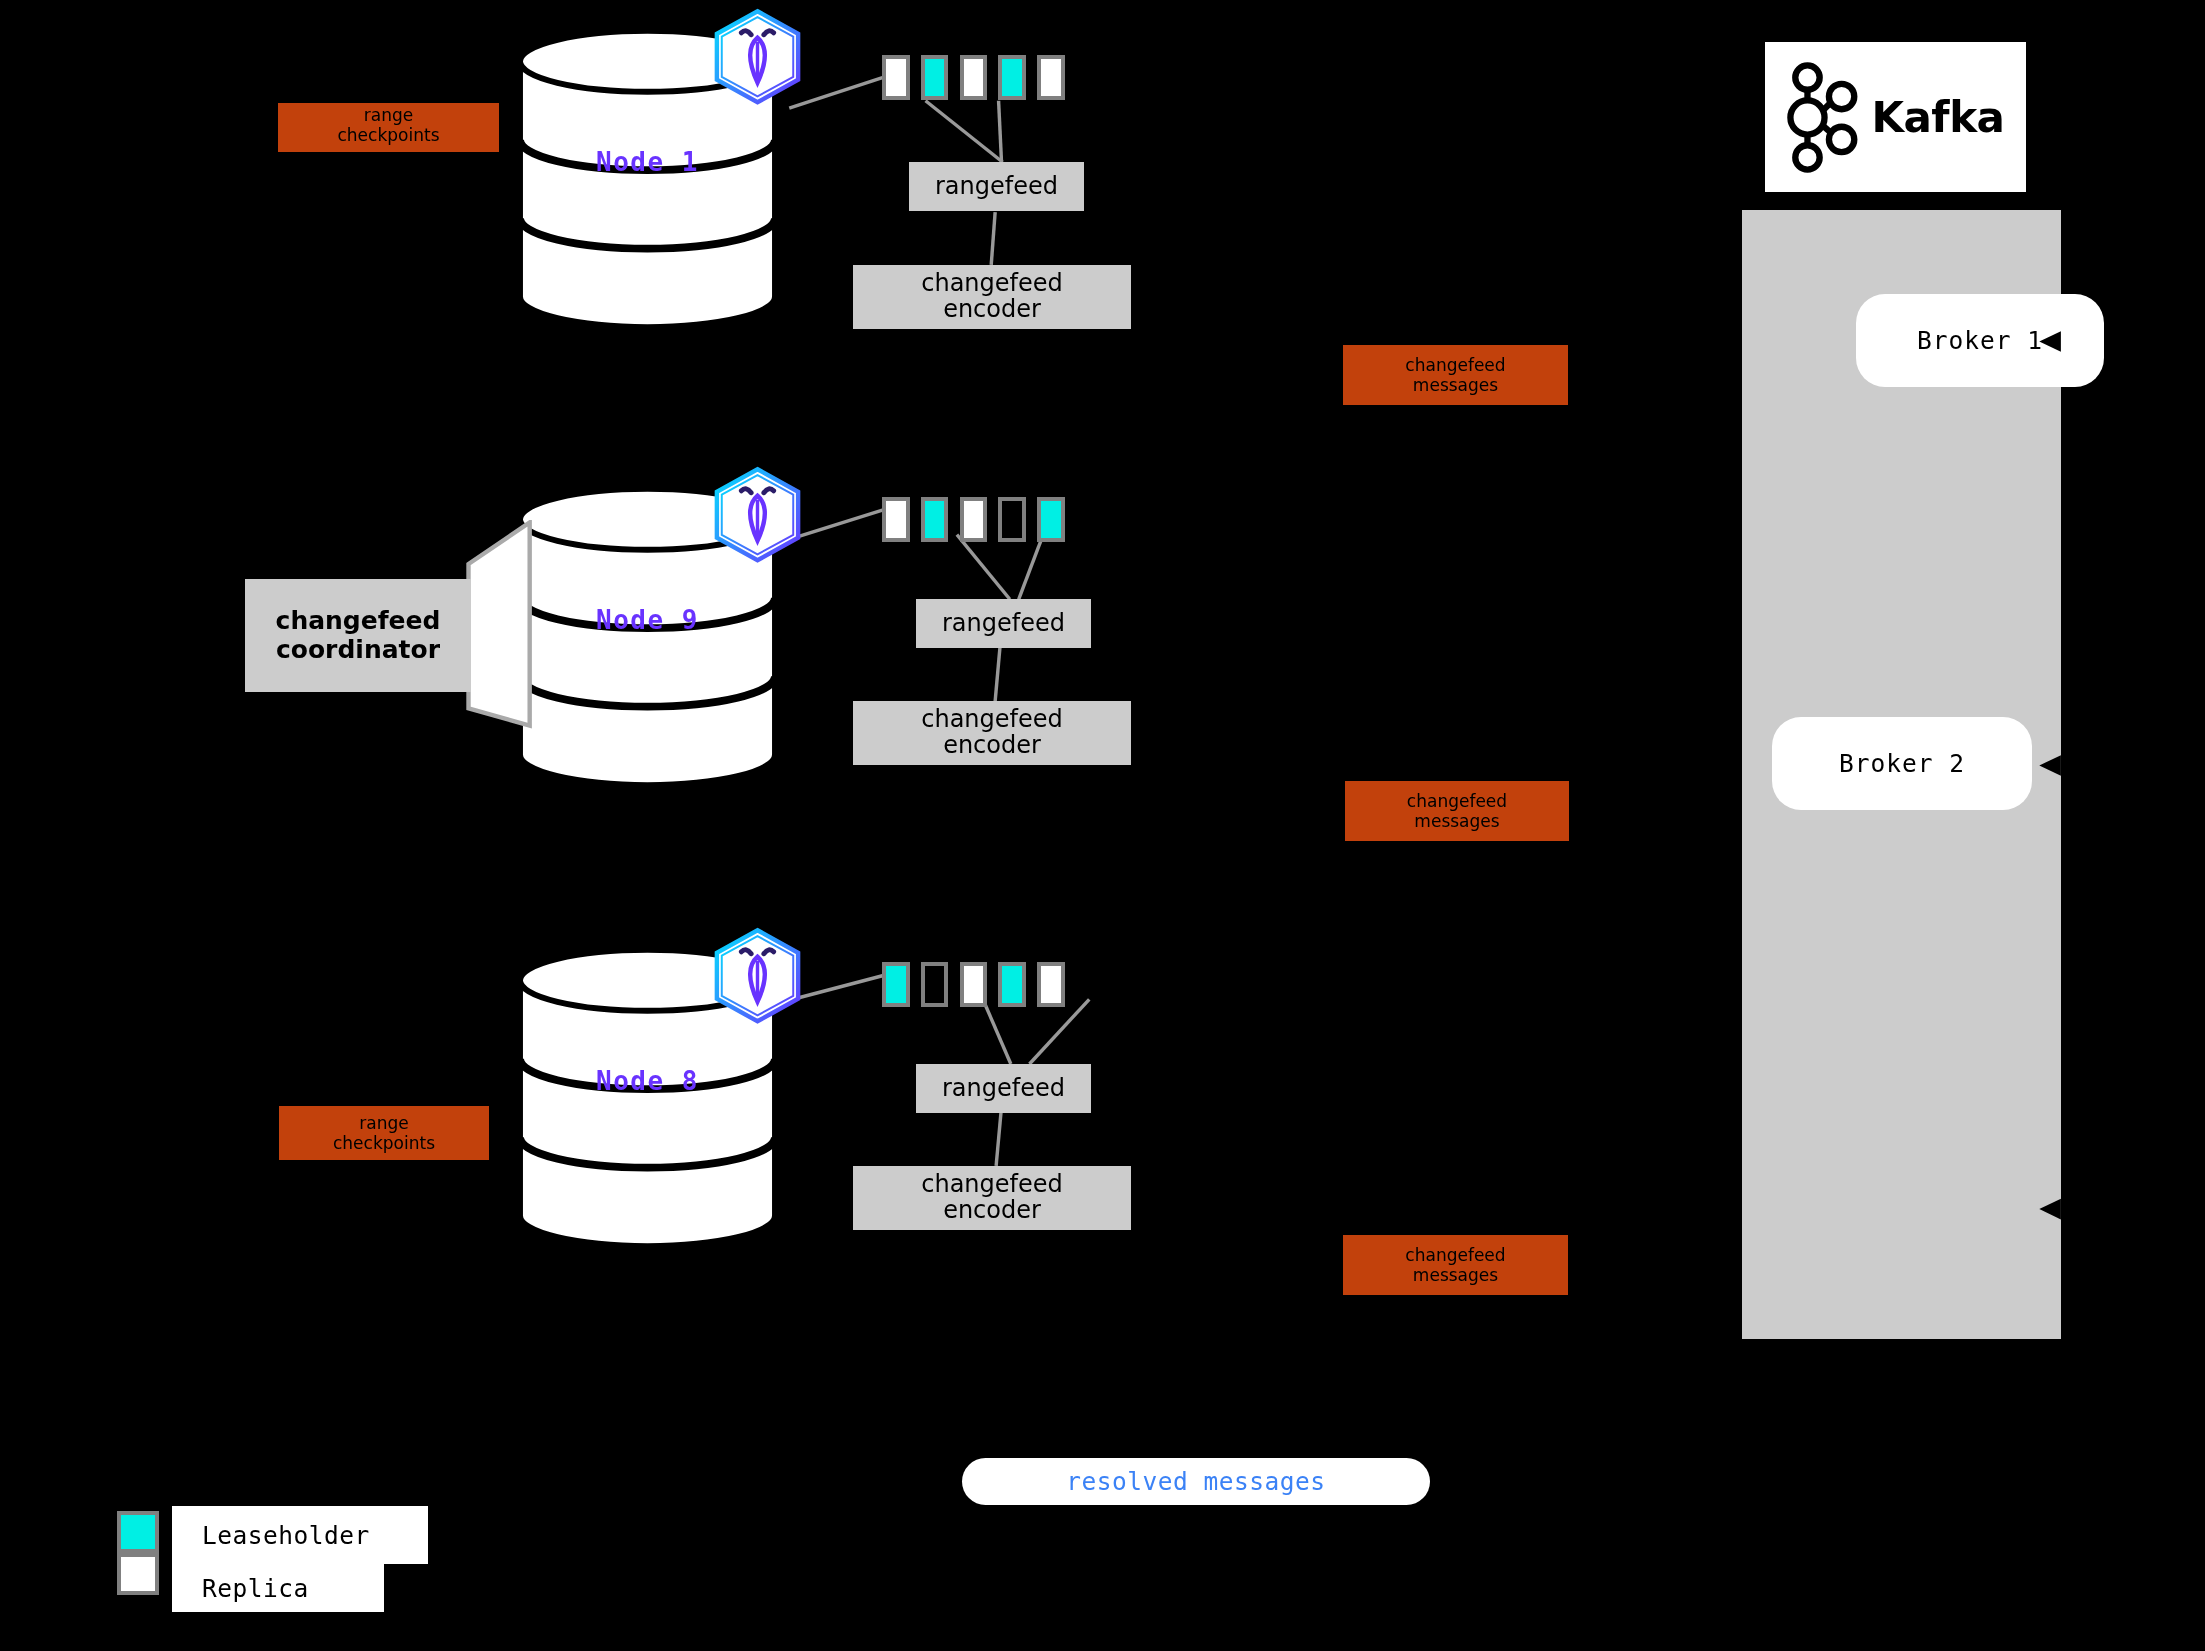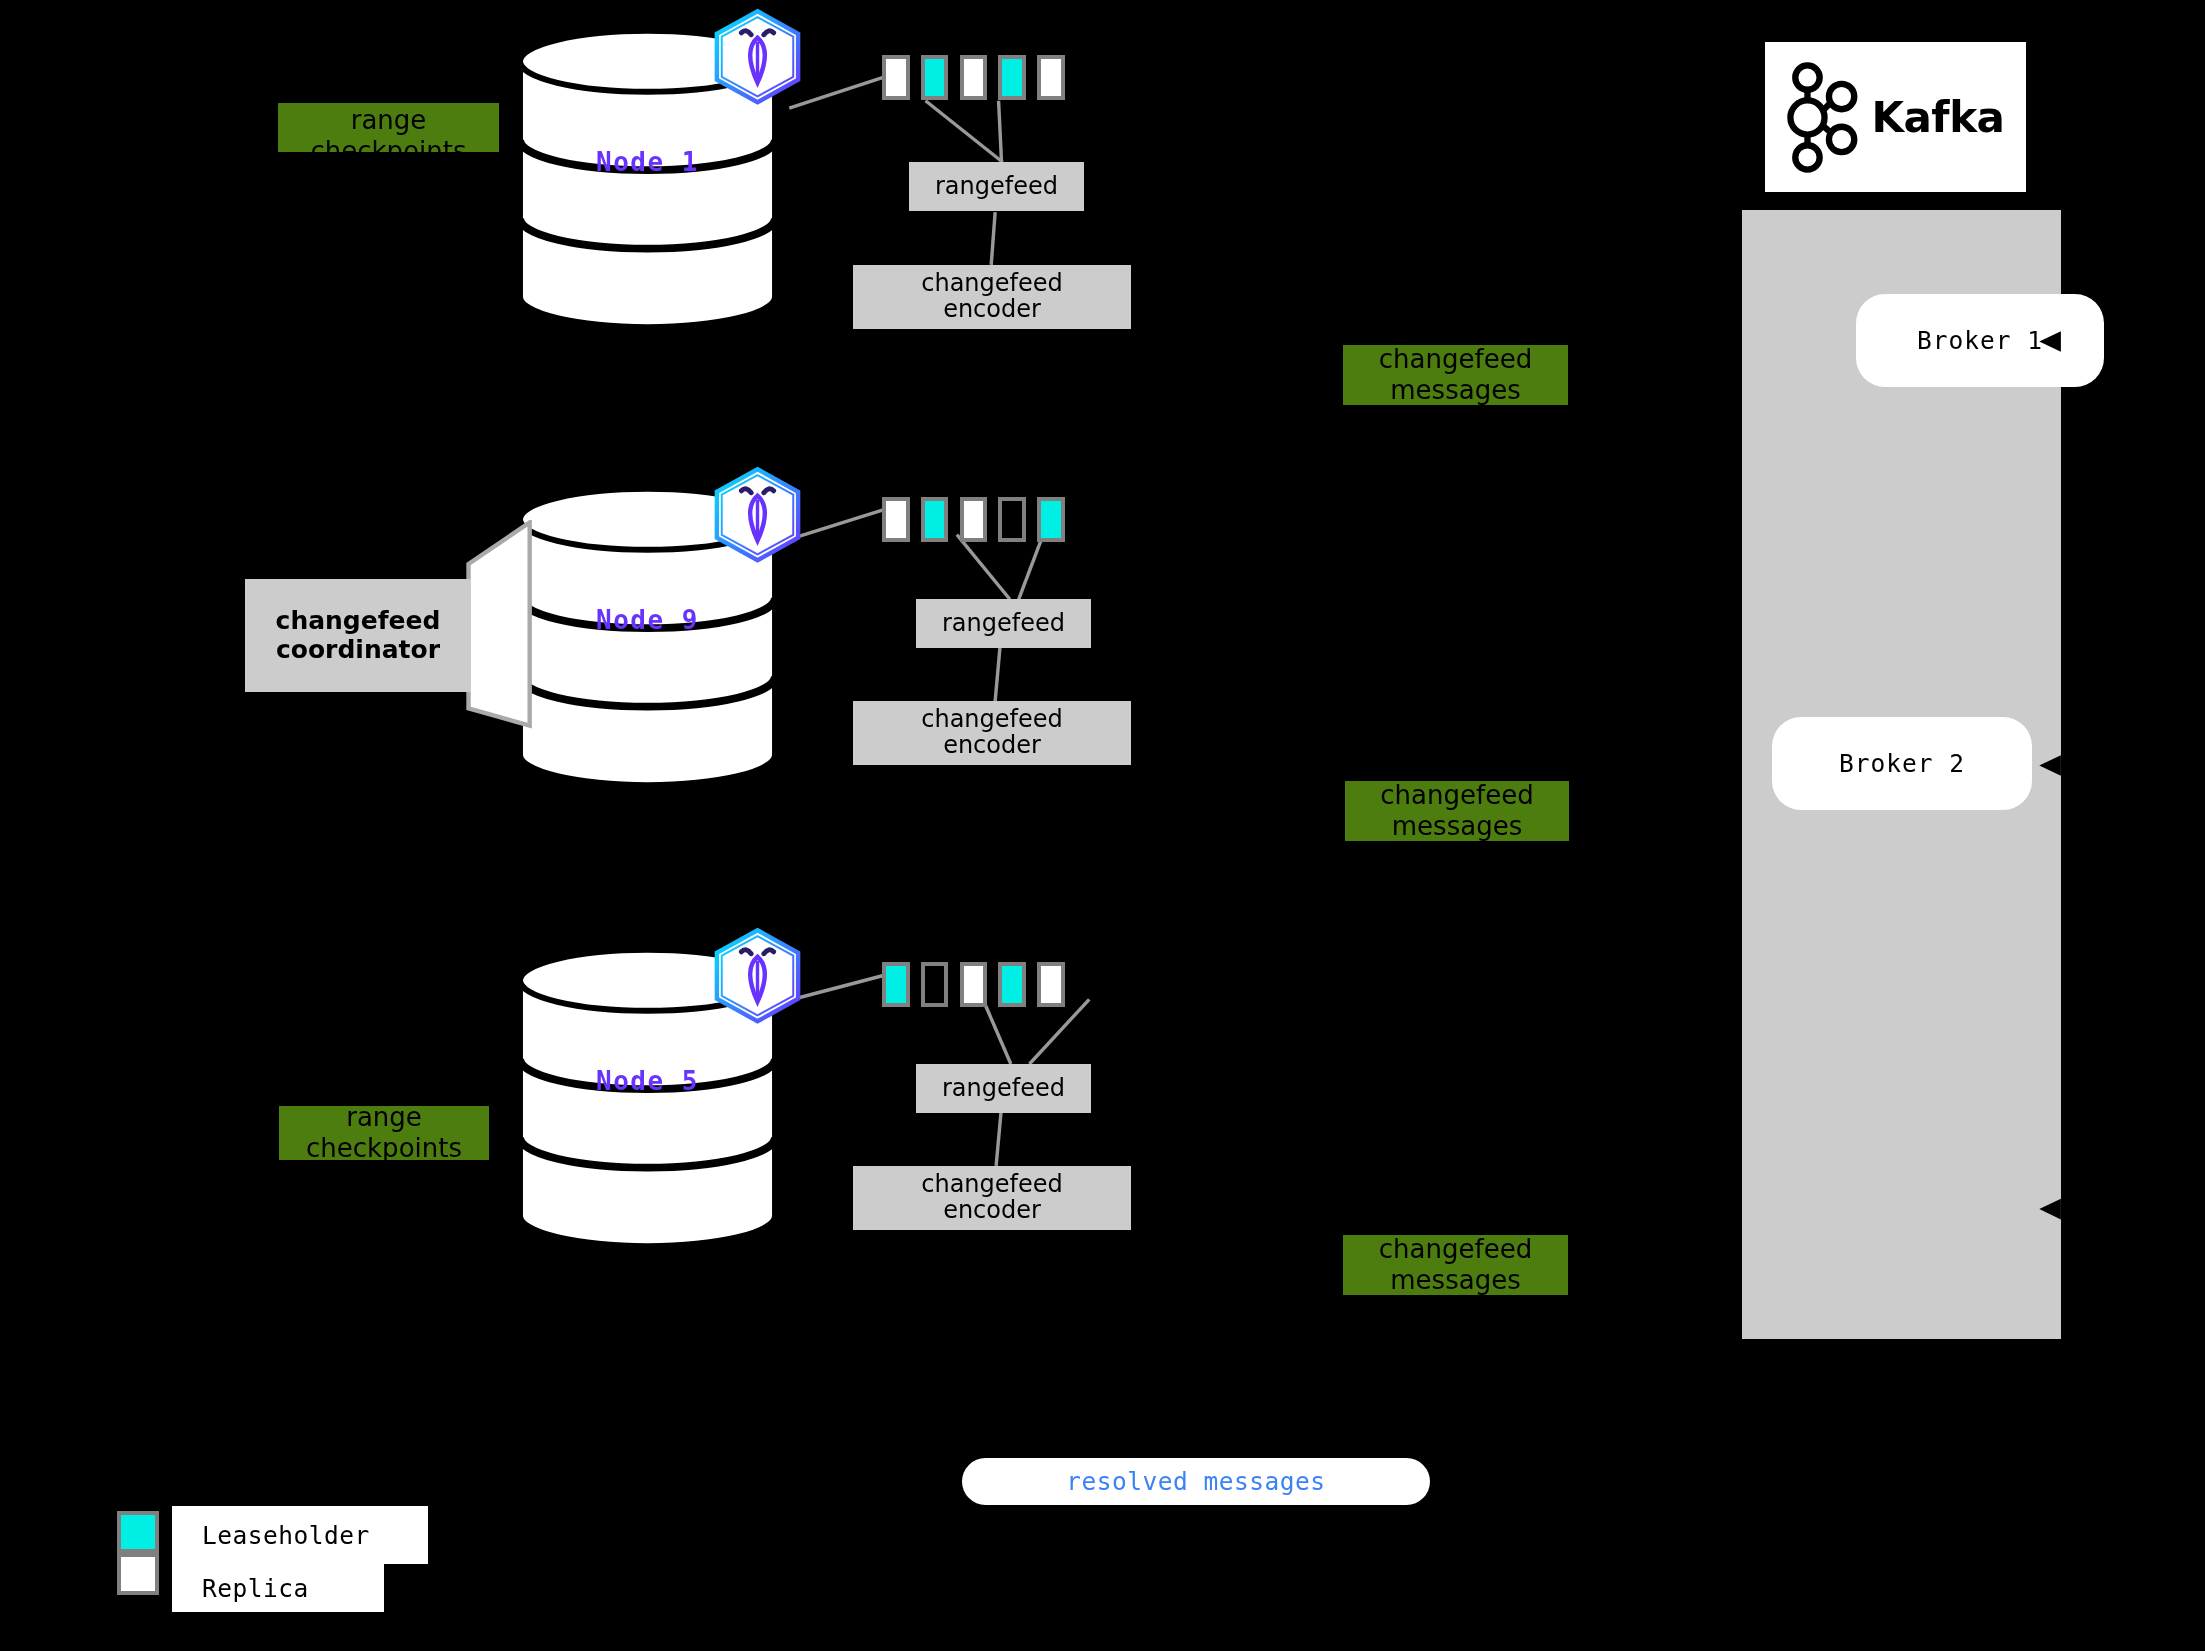--- a/index.html
+++ b/index.html
@@ -54,28 +54,28 @@
     text-align: center;
     font-family: "DejaVu Sans", sans-serif;
     font-size: 24px;
     line-height: 1.08;
     white-space: pre-line;
   }
 
   
   .white-label {
     position: absolute;
-    background: #4d7c0f;
+    background: #c2410c;
     color: #000000;
     display: flex;
     align-items: center;
     justify-content: center;
     text-align: center;
     font-family: "DejaVu Sans", sans-serif;
-    font-size: 26px;
+    font-size: 17px;
     line-height: 1.18;
     white-space: pre-line;
     overflow: visible;
   }
 
   
   .coordinator {
     position: absolute;
     background: #CCCCCC;
     color: #000000;
@@ -272,21 +272,21 @@
   <div class="grey-box" style="left:853px; top:701px; width:278px; height:64px;">changefeed
 encoder</div>
 
   <div class="node-group" style="left:515px; top:946px; width:265px; height:304px;">
     <svg class="cyl" width="265" height="304" viewBox="0 0 540 620">
       <path d="M10 70 a260 62 0 0 1 520 0 L530 550 a260 62 0 0 1 -520 0 Z" fill="#FFFFFF" stroke="#000000" stroke-width="12"></path>
       <ellipse cx="270" cy="70" rx="260" ry="62" fill="#FFFFFF" stroke="#000000" stroke-width="12"></ellipse>
       <path d="M10 230 a260 62 0 0 0 520 0" fill="none" stroke="#000000" stroke-width="16"></path>
       <path d="M10 390 a260 62 0 0 0 520 0" fill="none" stroke="#000000" stroke-width="16"></path>
     </svg>
-    <div class="node-label" style="top:120px;">Node 5</div>
+    <div class="node-label" style="top:120px;">Node 8</div>
     <svg class="abs" style="left:196px; top:-19.6px;" width="93" height="101" viewBox="0 0 190 205">
       <defs>
         <linearGradient id="cr3" x1="0" y1="0" x2="1" y2="1">
           <stop offset="0%" stop-color="#00E1FF"></stop>
           <stop offset="100%" stop-color="#6933FF"></stop>
         </linearGradient>
       </defs>
       <polygon points="95,8 178,54 178,148 95,194 12,148 12,54" fill="#FFFFFF" stroke="url(#cr3)" stroke-width="9"></polygon>
       <polygon points="95,20 168,60 168,142 95,182 22,142 22,60" fill="none" stroke="url(#cr3)" stroke-width="4"></polygon>
       <path d="M62 52 q10 -10 20 4 M128 52 q-10 -10 -20 4" fill="none" stroke="#2B1C68" stroke-width="10" stroke-linecap="round"></path>

